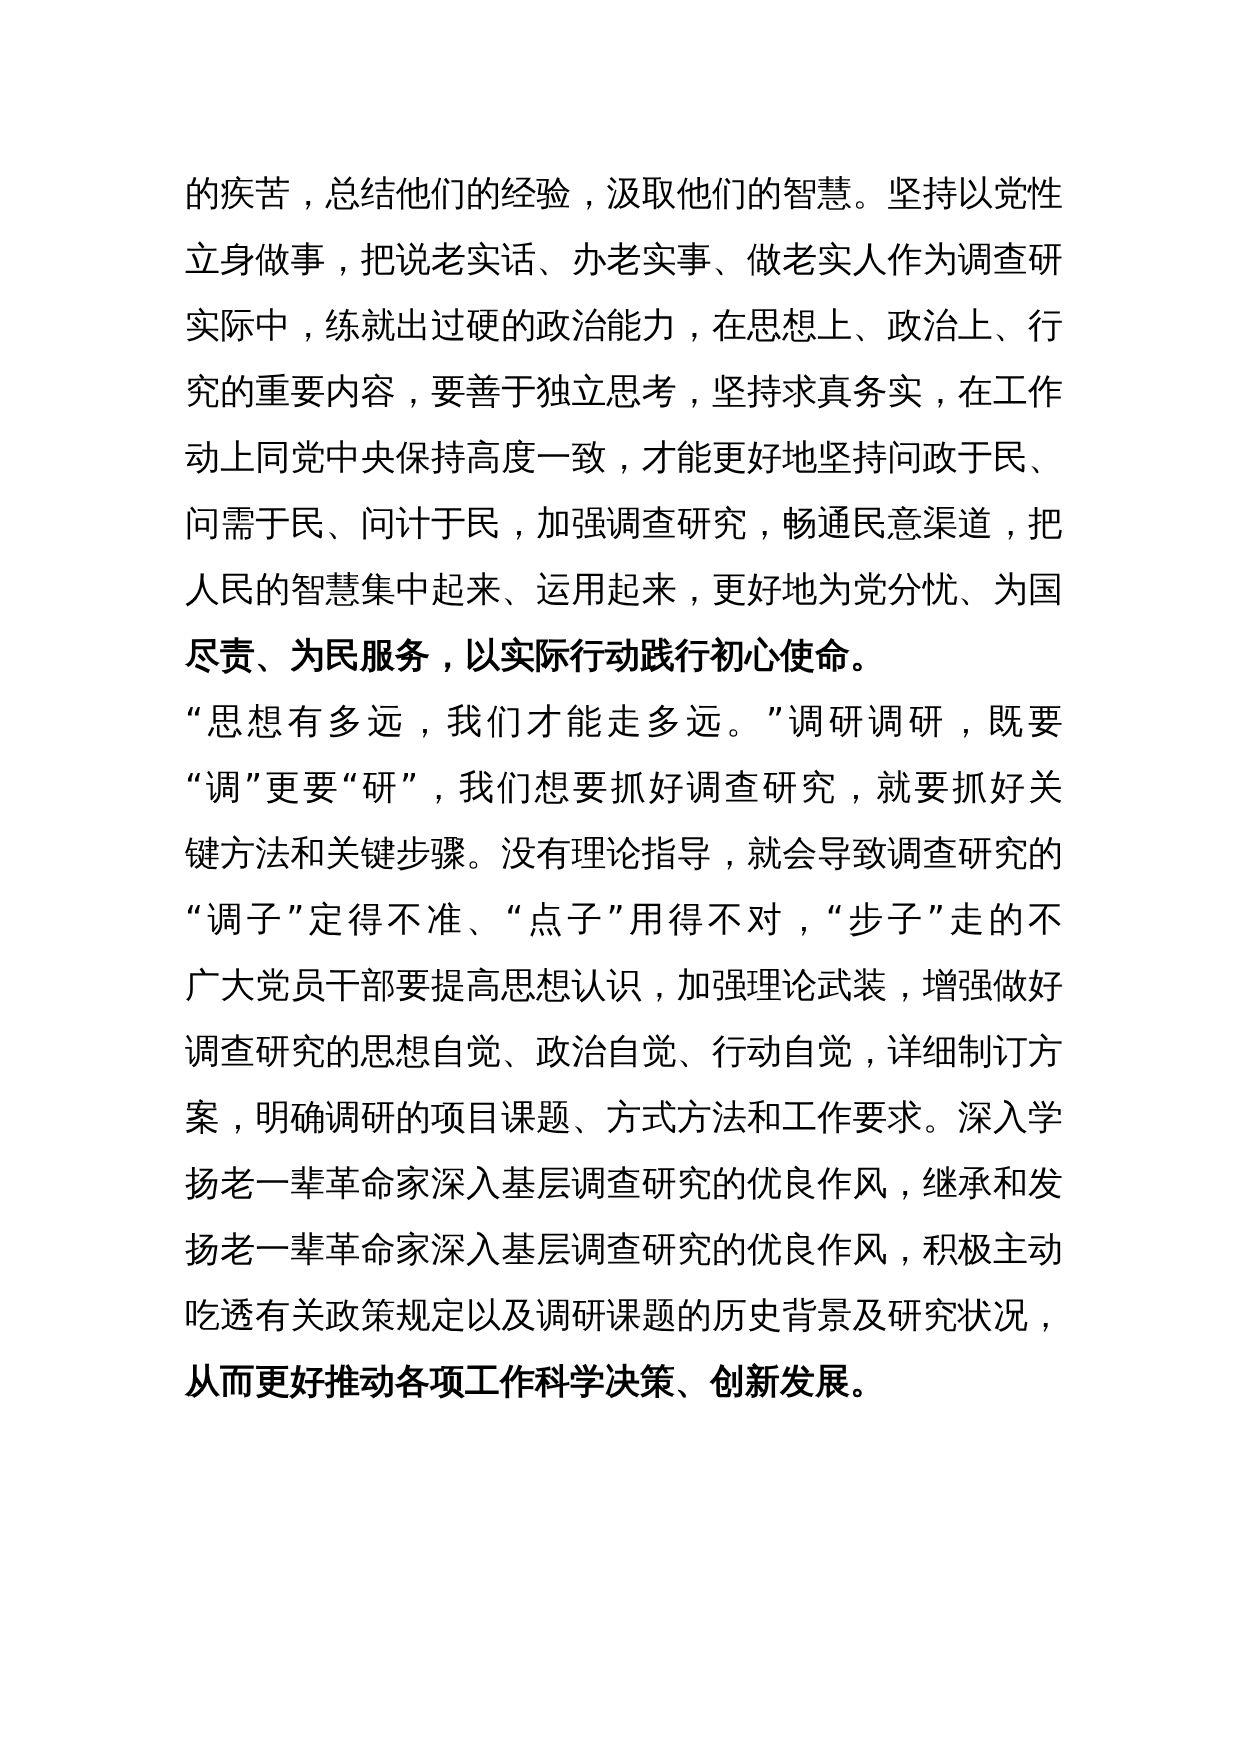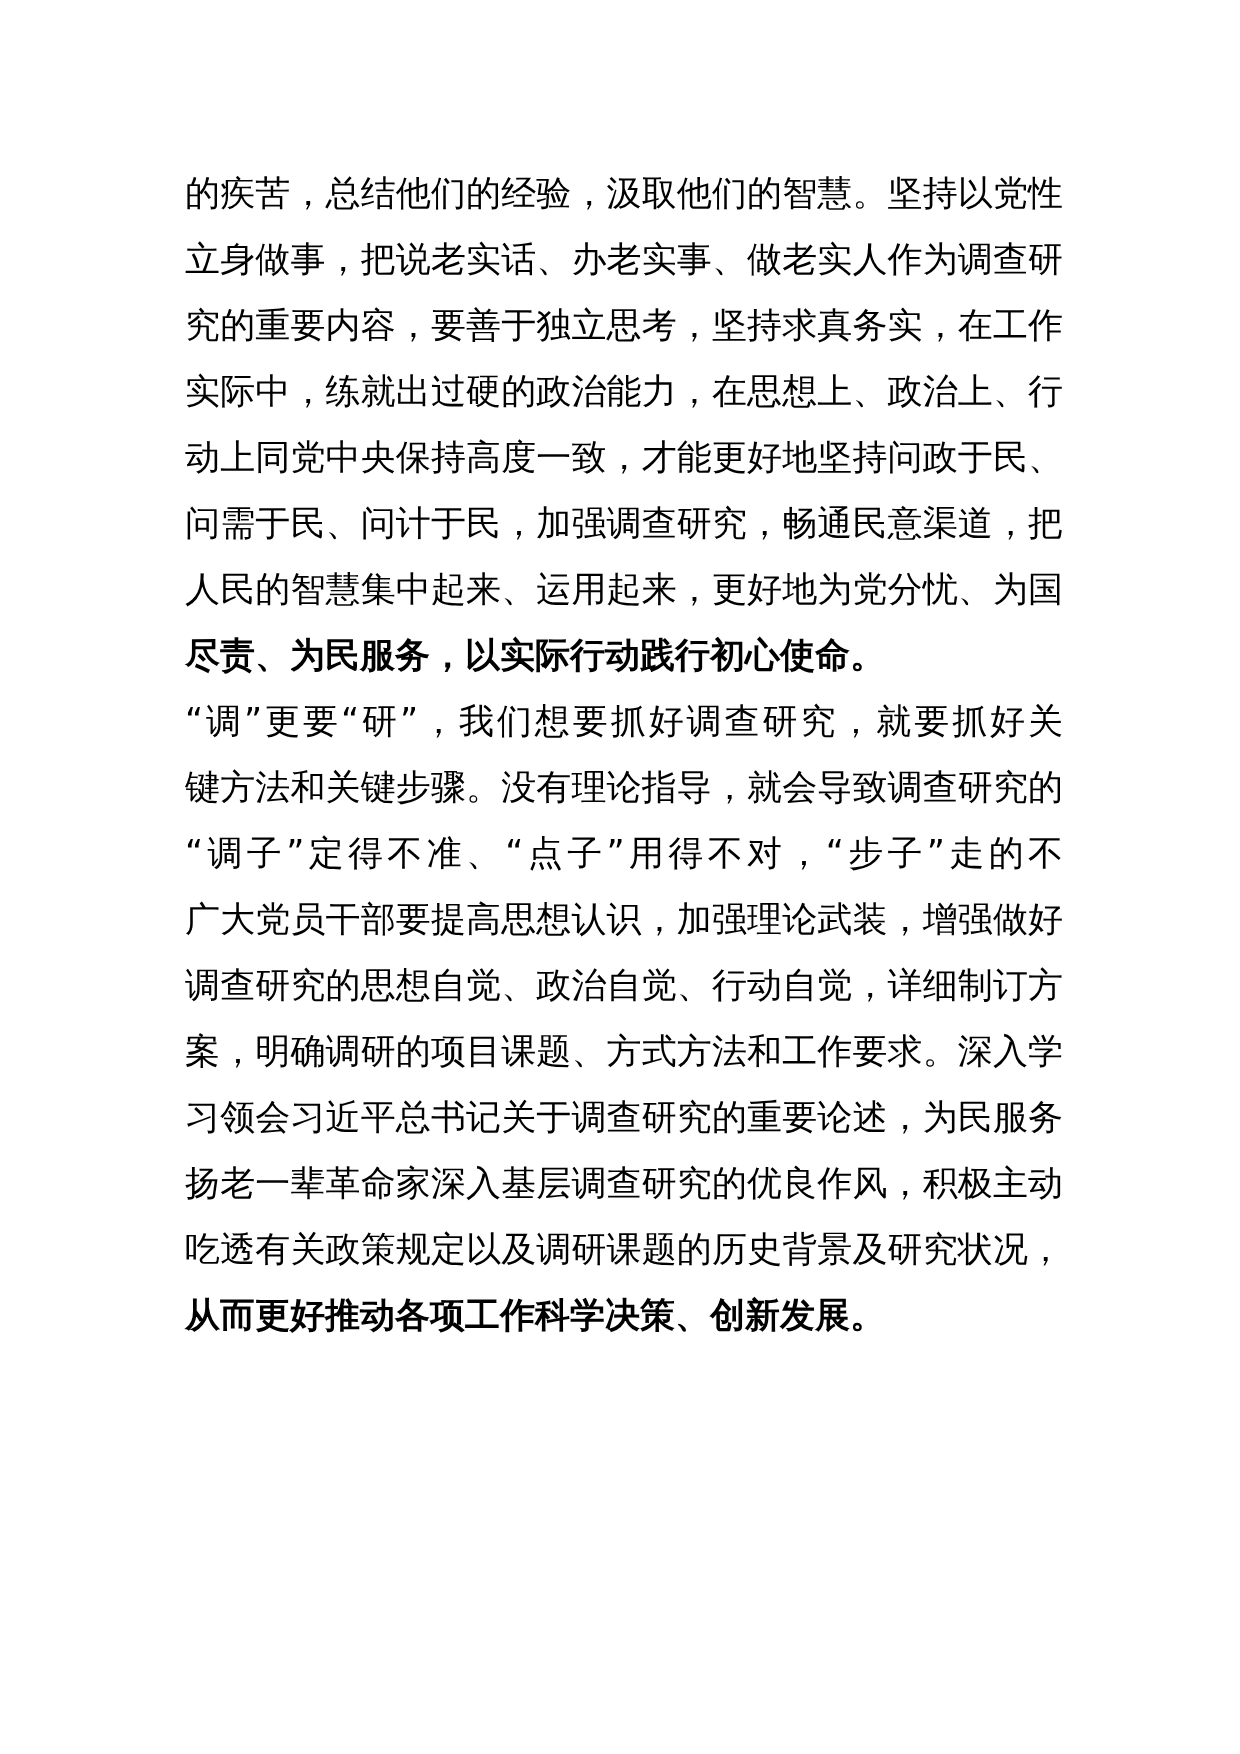--- a/index.html
+++ b/index.html
@@ -46,35 +46,36 @@
 </style>
 </head>
 <body>
 
 <div class="page">
   <div class="content">
 
     <div class="para">
       <div class="line">的疾苦，总结他们的经验，汲取他们的智慧。坚持以党性</div>
       <div class="line">立身做事，把说老实话、办老实事、做老实人作为调查研</div>
+      <div class="line">实际中，练就出过硬的政治能力，在思想上、政治上、行</div>
       <div class="line">究的重要内容，要善于独立思考，坚持求真务实，在工作</div>
-      <div class="line">实际中，练就出过硬的政治能力，在思想上、政治上、行</div>
       <div class="line">动上同党中央保持高度一致，才能更好地坚持问政于民、</div>
       <div class="line">问需于民、问计于民，加强调查研究，畅通民意渠道，把</div>
       <div class="line">人民的智慧集中起来、运用起来，更好地为党分忧、为国</div>
       <div class="line pend">尽责、为民服务，以实际行动践行初心使命。</div>
     </div>
 
     <div class="para">
+      <div class="line">“思想有多远，我们才能走多远。”调研调研，既要</div>
       <div class="line">“调”更要“研”，我们想要抓好调查研究，就要抓好关</div>
       <div class="line">键方法和关键步骤。没有理论指导，就会导致调查研究的</div>
       <div class="line">“调子”定得不准、“点子”用得不对，“步子”走的不</div>
       <div class="line">广大党员干部要提高思想认识，加强理论武装，增强做好</div>
       <div class="line">调查研究的思想自觉、政治自觉、行动自觉，详细制订方</div>
       <div class="line">案，明确调研的项目课题、方式方法和工作要求。深入学</div>
-      <div class="line">习领会习近平总书记关于调查研究的重要论述，为民服务</div>
+      <div class="line">扬老一辈革命家深入基层调查研究的优良作风，继承和发</div>
       <div class="line">扬老一辈革命家深入基层调查研究的优良作风，积极主动</div>
       <div class="line">吃透有关政策规定以及调研课题的历史背景及研究状况，</div>
       <div class="line pend">从而更好推动各项工作科学决策、创新发展。</div>
     </div>
 
   </div>
 </div>
 
 </body></html>

